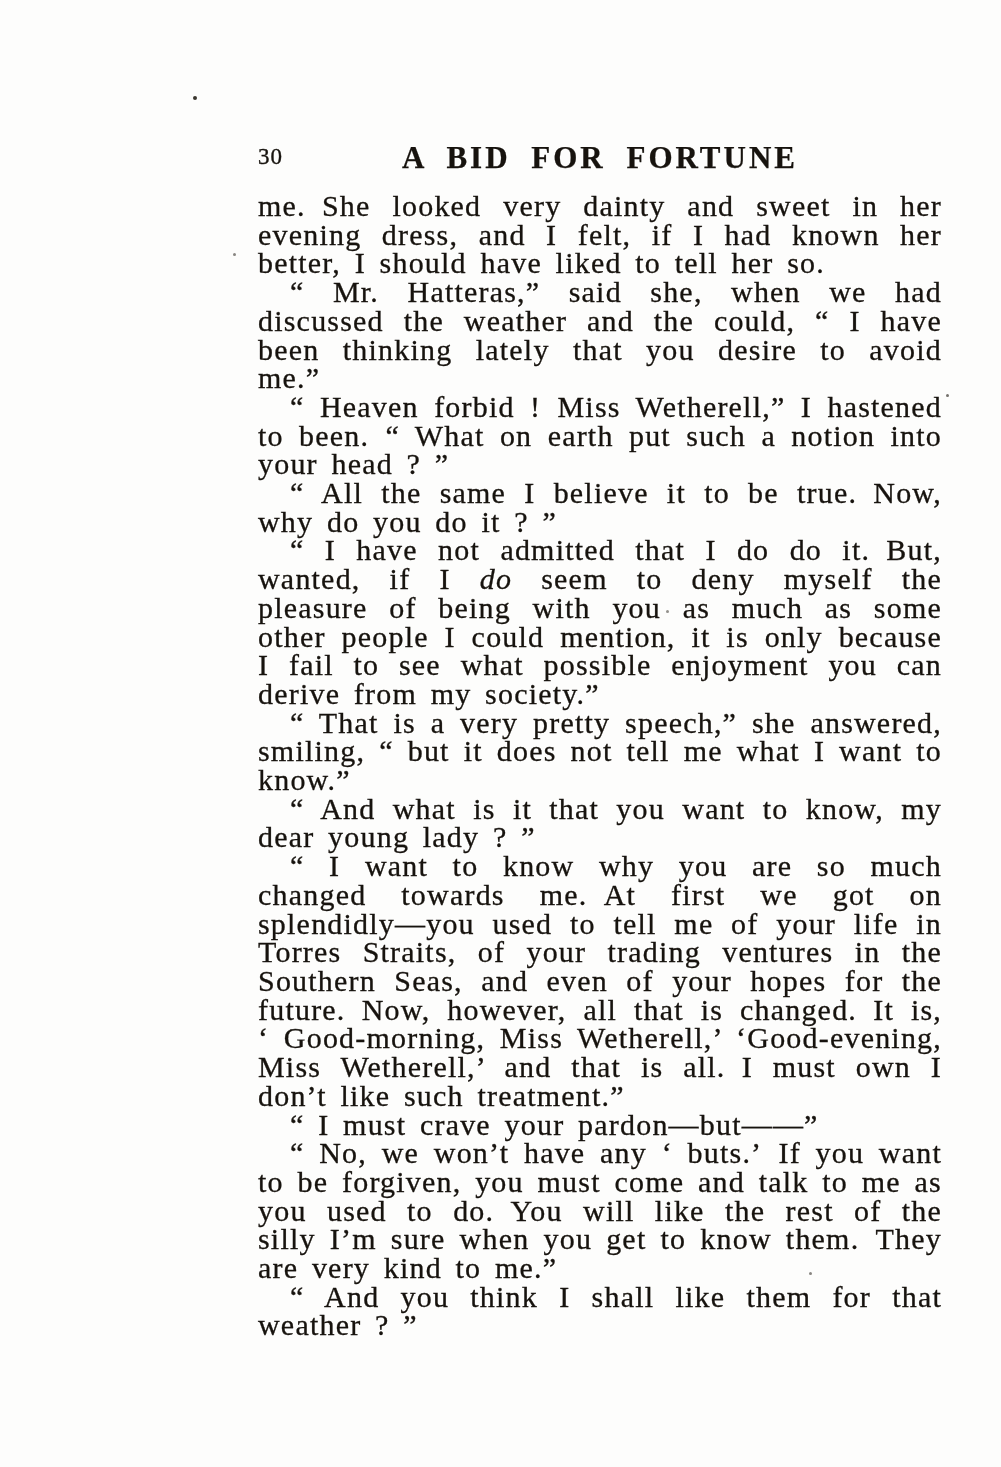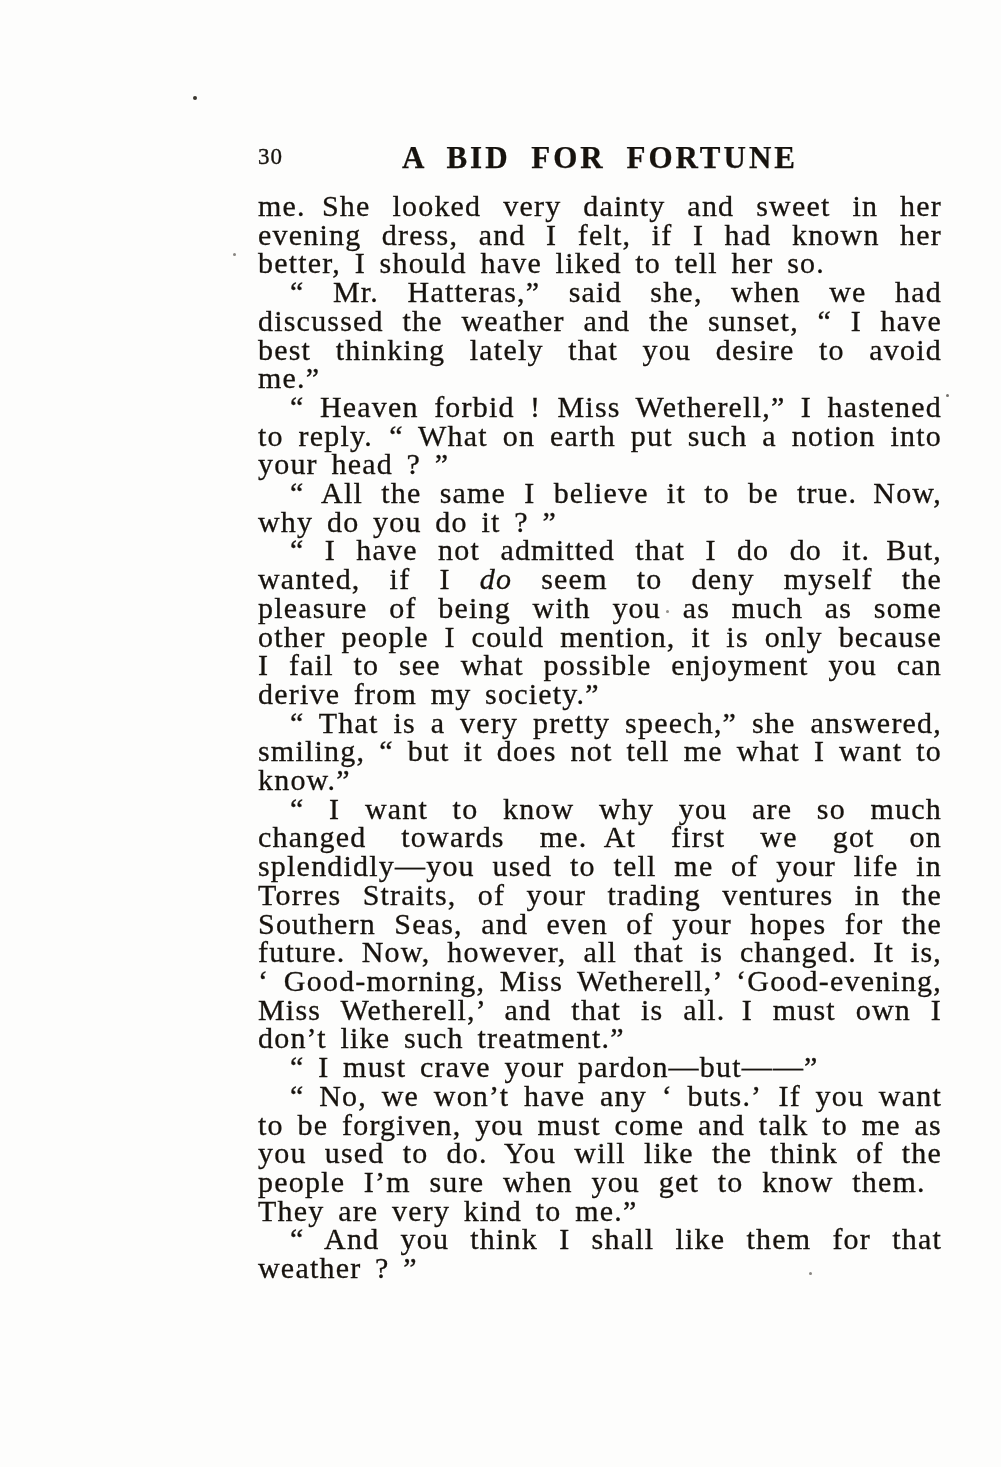--- a/index.html
+++ b/index.html
@@ -83,23 +83,24 @@
   <div class="speck speck-3"></div>
   <div class="speck speck-4"></div>
   <div class="speck speck-5"></div>
 
   <span class="page-number">30</span>
 
   <div class="running-head">A BID FOR FORTUNE</div>
 
   <div class="text-block" id="text-block">
       <p><span>me. She looked very dainty and sweet in her evening dress, and I felt, if I had known her better, I should have liked to tell her so.</span></p>
-      <p class="indent"><span>“ Mr. Hatteras,” said she, when we had discussed the weather and the sunset, “ I have best thinking lately that you desire to avoid me.”</span></p>
-      <p class="indent"><span>“ Heaven forbid ! Miss Wetherell,” I hastened to reply. “ What on earth put such a notion into your head ? ”</span></p>
+      <p class="indent"><span>“ Mr. Hatteras,” said she, when we had discussed the weather and the could, “ I have been thinking lately that you desire to avoid me.”</span></p>
+      <p class="indent"><span>“ Heaven forbid ! Miss Wetherell,” I hastened to been. “ What on earth put such a notion into your head ? ”</span></p>
       <p class="indent"><span>“ All the same I believe it to be true. Now, why do you do it ? ”</span></p>
       <p class="indent"><span>“ I have not admitted that I do do it. But, wanted, if I </span><em>do</em><span> seem to deny myself the pleasure of being with you as much as some other people I could mention, it is only because I fail to see what possible enjoyment you can derive from my society.”</span></p>
       <p class="indent"><span>“ That is a very pretty speech,” she answered, smiling, “ but it does not tell me what I want to know.”</span></p>
+      <p class="indent"><span>“ And what is it that you want to know, my dear young lady ? ”</span></p>
       <p class="indent"><span>“ I want to know why you are so much changed towards me. At first we got on splendidly—you used to tell me of your life in Torres Straits, of your trading ventures in the Southern Seas, and even of your hopes for the future. Now, however, all that is changed. It is, ‘ Good-morning, Miss Wetherell,’ ‘Good-evening, Miss Wetherell,’ and that is all. I must own I don’t like such treatment.”</span></p>
       <p class="indent"><span>“ I must crave your pardon—but——”</span></p>
-      <p class="indent"><span>“ No, we won’t have any ‘ buts.’ If you want to be forgiven, you must come and talk to me as you used to do. You will like the think of the people I’m sure when you get to know them. They are very kind to me.”</span></p>
+      <p class="indent"><span>“ No, we won’t have any ‘ buts.’ If you want to be forgiven, you must come and talk to me as you used to do. You will like the rest of the silly I’m sure when you get to know them. They are very kind to me.”</span></p>
       <p class="indent"><span>“ And you think I shall like them for that weather ? ”</span></p>
     </div>
 </div>
 
 </body></html>

